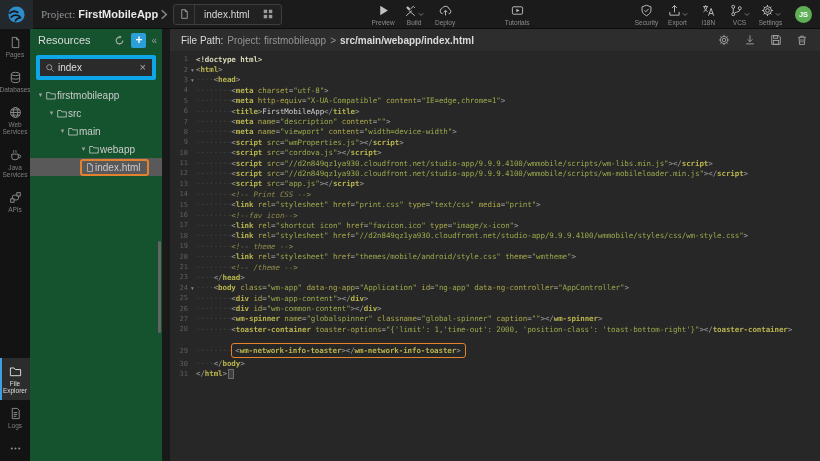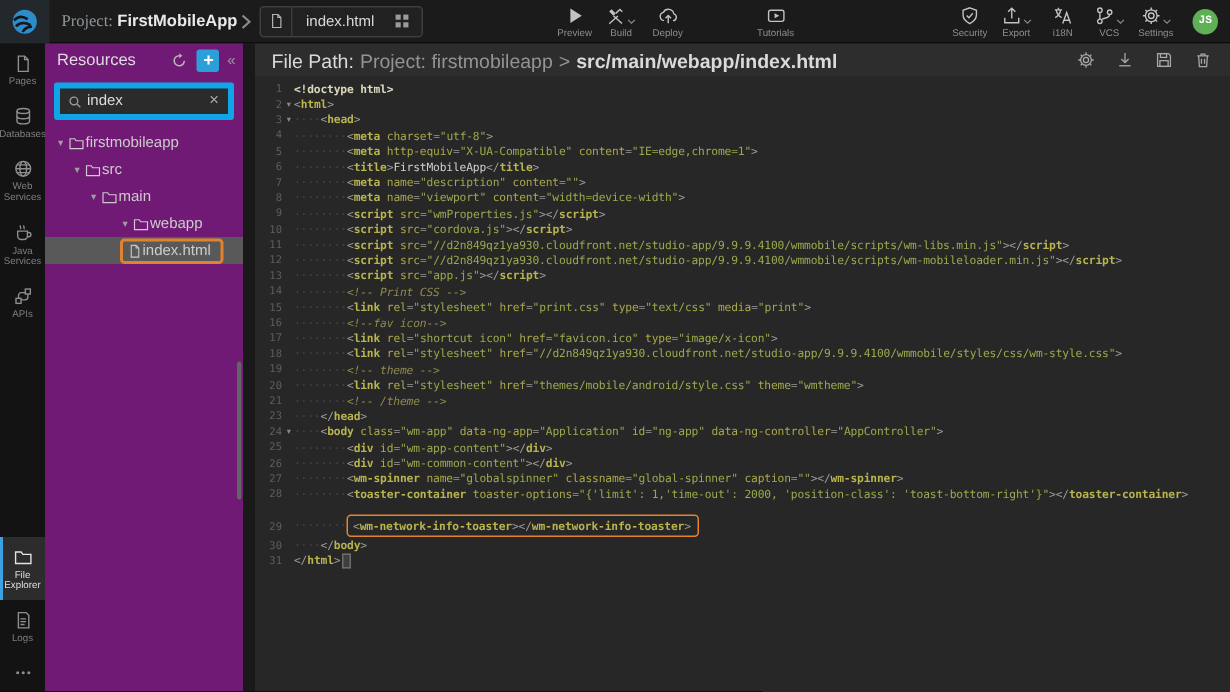--- a/index.html
+++ b/index.html
@@ -25,34 +25,34 @@
   .tab-grid{width:12px;height:12px;color:#9b9b9b;margin-right:7px;}
   .tb-left{display:flex;margin-left:86px;}
   .tb-right{display:flex;margin-left:auto;}
   .tb-item{width:31px;display:flex;flex-direction:column;align-items:center;cursor:pointer;}
   .tb-gap{margin-left:41px;}
   .tb-ico-row{display:flex;align-items:flex-end;height:14px;color:#c2c2c2;}
   .tb-ico-row .main-ic{width:13px;height:13px;}
   .tb-ico-row .caret{width:6px;height:5px;color:#8a8a8a;margin-left:1px;}
   .tb-label{font-size:6.5px;color:#8d8d8d;margin-top:2px;white-space:nowrap;}
   #avatar{width:17px;height:17px;border-radius:50%;color:#fff;font-size:7.5px;font-weight:bold;
-          display:flex;align-items:center;justify-content:center;margin:0 8px 0 9px;font-family:Liberation Mono, monospace;}
+          display:flex;align-items:center;justify-content:center;margin:0 8px 0 9px;}
 
   
   #sidebar{position:absolute;left:0;top:29px;bottom:0;width:30px;background:#131313;
            display:flex;flex-direction:column;align-items:stretch;}
   .sb-item{display:flex;flex-direction:column;align-items:center;padding:7px 0 6px;cursor:pointer;color:#8f8f8f;}
   .sb-item .icon{width:13px;height:13px;}
   .sb-label{font-size:6.5px;color:#7f7f7f;text-align:center;line-height:1.1;margin-top:2px;}
   .sb-item.active{background:#2c2c2c;box-shadow:inset 2px 0 0 #3da0e0;color:#e3e3e3;}
   .sb-item.active .sb-label{color:#dedede;}
   .sb-spacer{flex:1;}
 
   
-  #resources{position:absolute;left:30px;top:29px;bottom:0;width:132px;background:#701a75;}
+  #resources{position:absolute;left:30px;top:29px;bottom:0;width:132px;background:#14532d;}
   .res-head{height:22px;display:flex;align-items:center;padding:0 5px 0 8px;}
   .res-title{font-size:11px;color:#dcdcdc;flex:1;}
   .res-refresh{width:11px;height:11px;color:#b7b7b7;margin-right:6px;cursor:pointer;}
   .res-add{width:15px;height:15px;border-radius:2px;color:#fff;font-size:12px;line-height:14px;
            text-align:center;cursor:pointer;font-weight:bold;}
   .res-collapse{color:#9a9a9a;font-size:10px;margin-left:5px;cursor:pointer;}
   .res-search{height:17px;margin:4px 6px 6px;background:#2b2b2b;border:4px solid #0ea5e9;border-radius:2px;
               display:flex;align-items:center;}
   .res-search .sic{width:10px;height:10px;color:#9a9a9a;margin:0 3px 0 5px;}
   .res-search input{flex:1;min-width:0;background:transparent;border:none;outline:none;color:#dddddd;
@@ -65,21 +65,21 @@
   .hlring{display:inline-flex;align-items:center;border:2px solid #e0822f;border-radius:3px;
           padding:0 6px 0 3px;height:13px;}
   .res-scrollbar{position:absolute;right:1px;top:212px;width:3px;height:92px;background:#646464;border-radius:2px;}
 
   
   #divider{position:absolute;left:162px;top:29px;bottom:0;width:8px;background:#191919;}
 
   
   #main{position:absolute;left:170px;top:29px;right:0;bottom:0;display:flex;flex-direction:column;}
   .pathbar{height:22px;background:#2d2d2d;display:flex;align-items:center;padding-left:11px;
-           font-size:13px;white-space:nowrap;flex:none;}
+           font-size:10px;white-space:nowrap;flex:none;}
   .fp-label{color:#dadada;}
   .fp-proj{color:#949494;margin-left:4px;}
   .fp-sep{color:#949494;margin:0 4px;}
   .fp-path{color:#dadada;font-weight:bold;text-align:right;}
   .fp-actions{margin-left:auto;display:flex;gap:14px;padding-right:12px;}
   .fp-actions .icon{width:12px;height:12px;color:#a8a8a8;cursor:pointer;}
 
   #codearea{flex:1;background:#272727;padding-top:3px;overflow:hidden;position:relative;}
   .cl{display:flex;align-items:center;height:10.4px;}
   .cl.gap{height:8px;}

